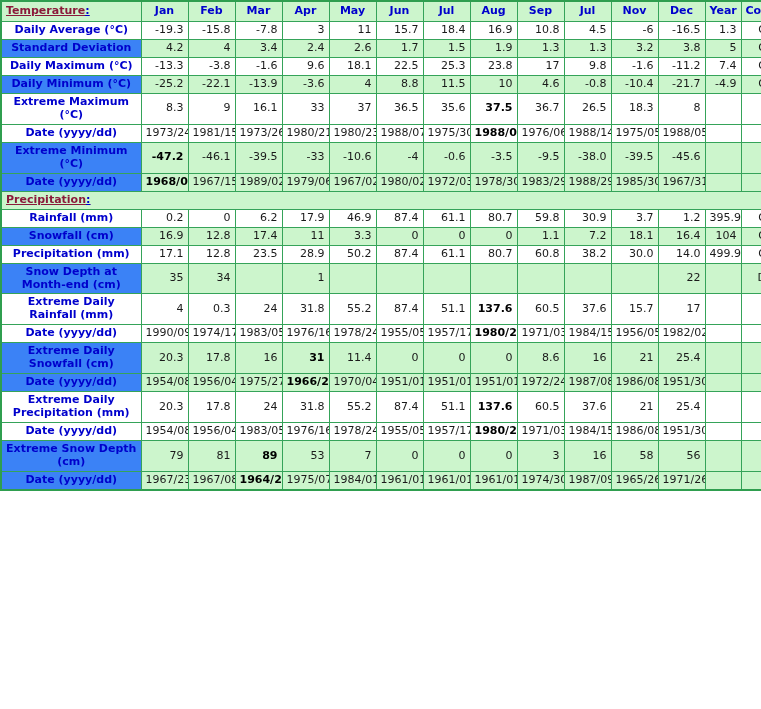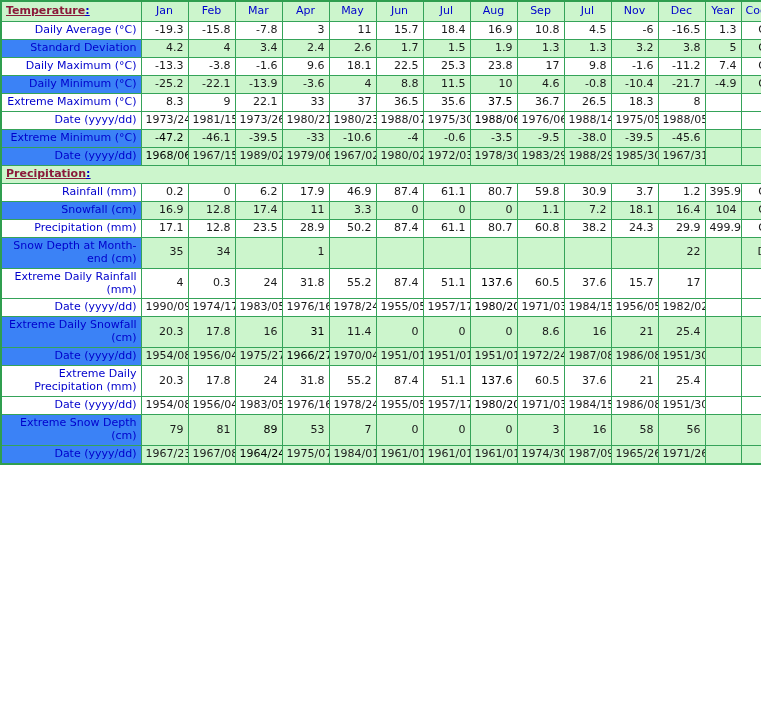--- a/index.html
+++ b/index.html
@@ -45,37 +45,37 @@
   td.section-head {
     color: #8b1a3a;
     font-weight: bold;
     text-align: left;
     text-decoration: underline;
     background: #ccf5cc;
   }
   td.section-head .colon { color: #0000cc; text-decoration: underline; }
   td.month-head {
     color: #0000cc;
-    font-weight: normal;
+    font-weight: bold;
     text-align: center;
     background: #ccf5cc;
   }
   
   td.rowlabel {
     color: #0000cc;
-    font-weight: normal;
-    text-align: right;
+    font-weight: bold;
+    text-align: center;
     padding-left: 4px;
   }
   td.val {
     text-align: right;
     color: #1a1a1a;
     font-weight: normal;
   }
-  td.val.bold { font-weight: normal; color: #000000; }
+  td.val.bold { font-weight: bold; color: #000000; }
 
   
   tr.band-white > td { background: #ffffff; }
   tr.band-green > td { background: #ccf5cc; }
   tr.band-white > td.rowlabel { background: #ffffff; }
   tr.band-green > td.rowlabel { background: #3b82f6; }
 
   tr.full-section td {
     background: #ccf5cc;
     border-left: 1px solid #35a359;
@@ -187,21 +187,21 @@
           <td class="val">-0.8</td>
           <td class="val">-10.4</td>
           <td class="val">-21.7</td>
           <td class="val">-4.9</td>
           <td class="val">C</td>
         </tr>
         <tr class="band-white">
           <td class="rowlabel">Extreme Maximum (°C)</td>
           <td class="val">8.3</td>
           <td class="val">9</td>
-          <td class="val">22.1</td>
+          <td class="val">16.1</td>
           <td class="val">33</td>
           <td class="val">37</td>
           <td class="val">36.5</td>
           <td class="val">35.6</td>
           <td class="val bold">37.5</td>
           <td class="val">36.7</td>
           <td class="val">26.5</td>
           <td class="val">18.3</td>
           <td class="val">8</td>
           <td class="val"></td>
@@ -300,22 +300,22 @@
           <td class="val">17.1</td>
           <td class="val">12.8</td>
           <td class="val">23.5</td>
           <td class="val">28.9</td>
           <td class="val">50.2</td>
           <td class="val">87.4</td>
           <td class="val">61.1</td>
           <td class="val">80.7</td>
           <td class="val">60.8</td>
           <td class="val">38.2</td>
-          <td class="val">24.3</td>
-          <td class="val">29.9</td>
+          <td class="val">30.0</td>
+          <td class="val">14.0</td>
           <td class="val">499.9</td>
           <td class="val">C</td>
         </tr>
         <tr class="band-green">
           <td class="rowlabel">Snow Depth at Month-end (cm)</td>
           <td class="val">35</td>
           <td class="val">34</td>
           <td class="val"></td>
           <td class="val">1</td>
           <td class="val"></td>

